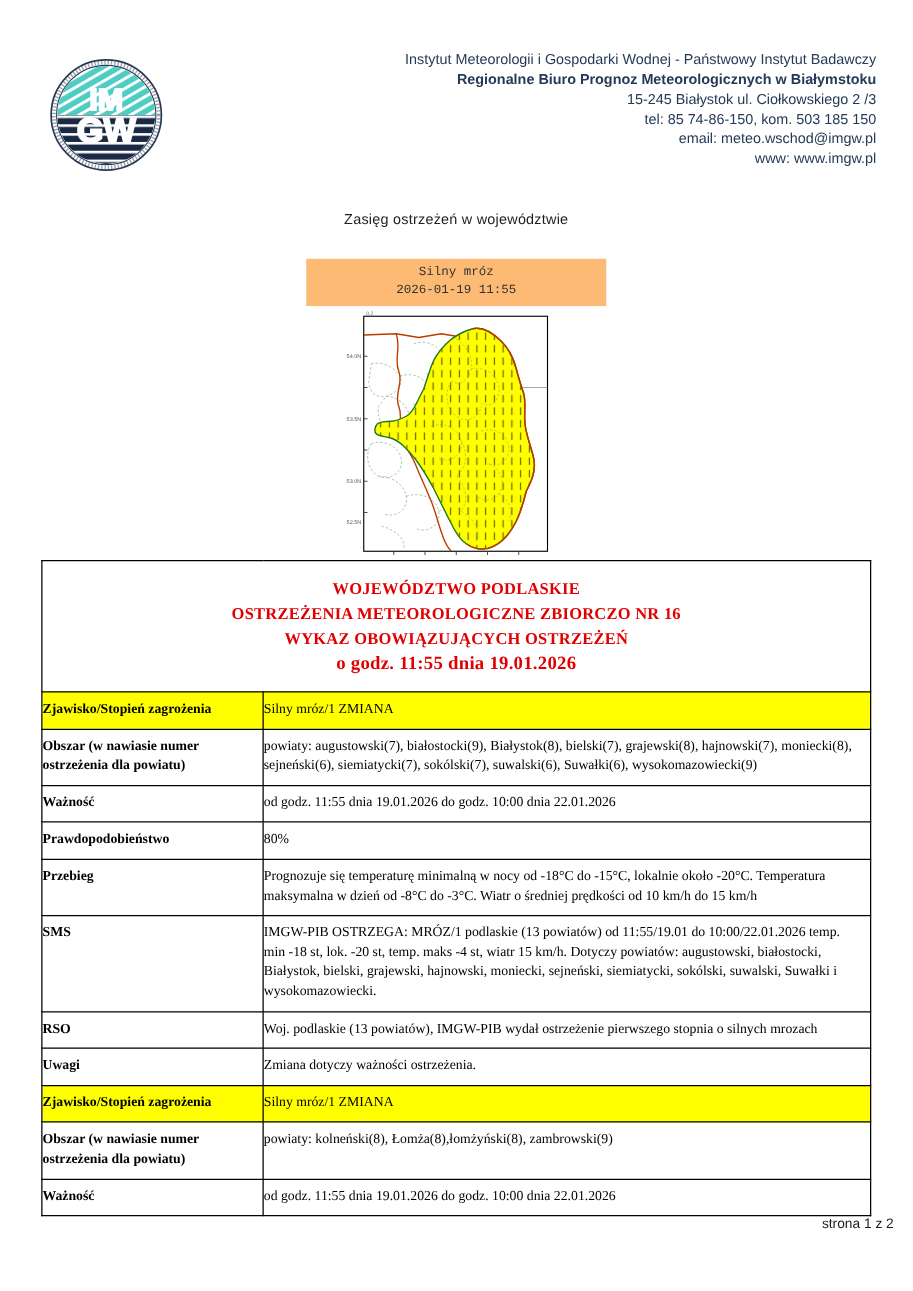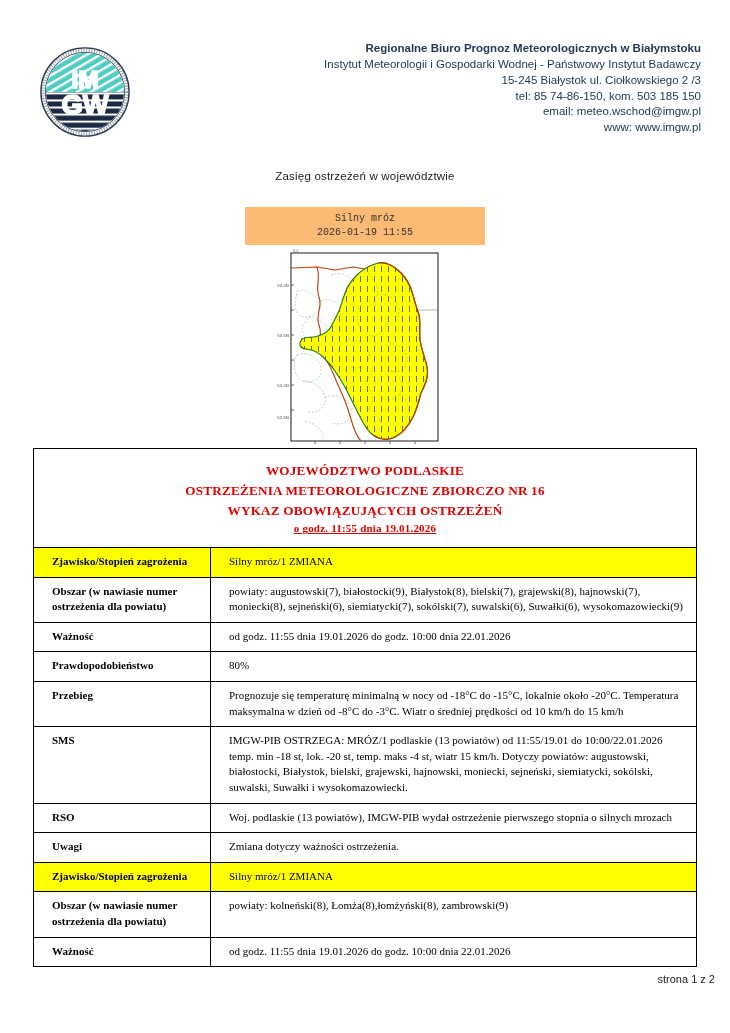--- a/index.html
+++ b/index.html
@@ -82,21 +82,21 @@
     position: absolute;
     left: 33px;
     top: 448px;
     width: 664px;
     border-collapse: collapse;
     table-layout: fixed;
     border: 1.6px solid #000;
   }
   .warn-table td {
     border: 1px solid #000;
-    padding: 6px 8px 7px 18px;
+    padding: 6px 8px 7px 0;
     vertical-align: top;
     font-family: "Liberation Serif", serif;
     font-size: 11px;
     line-height: 1.42;
     color: #000;
   }
   .col-label { width: 177px; }
 
   td.title-cell {
     text-align: center;
@@ -104,22 +104,21 @@
     border-bottom: 1.4px solid #000;
   }
   .title-line {
     color: #e00000;
     font-weight: bold;
     font-size: 13.2px;
     line-height: 1.5;
     letter-spacing: .2px;
   }
   .title-line.small {
-    font-size: 11px;
-    text-decoration: underline;
+    font-size: 15px;
   }
 
   tr.hl td { background: #ffff00; }
   td.label { font-weight: bold; font-size: 11px; }
   td.value { font-size: 11px; }
   tr.hl td.label { font-weight: bold; }
 
   
   .footer {
     position: absolute;
@@ -164,22 +163,22 @@
       <circle cx="50" cy="50" r="40" fill="url(#diagStripes)" clip-path="url(#clipTop)"></circle>
 
       <circle cx="50" cy="50" r="40" fill="url(#horizStripes)" clip-path="url(#clipBottom)"></circle>
 
       <text x="50" y="46" text-anchor="middle" font-family="Liberation Sans, sans-serif" font-size="25" font-weight="bold" fill="#ffffff" stroke="#ffffff" stroke-width="1.6">IM</text>
       <text x="50" y="72" text-anchor="middle" font-family="Liberation Sans, sans-serif" font-size="28" font-weight="bold" fill="#ffffff" stroke="#ffffff" stroke-width="1.6">GW</text>
     </svg>
   </div>
 
   <div class="header-text">
+    <div class="line">Instytut Meteorologii i Gospodarki Wodnej - Państwowy Instytut Badawczy</div>
     <div class="line bold">Regionalne Biuro Prognoz Meteorologicznych w Białymstoku</div>
-    <div class="line">Instytut Meteorologii i Gospodarki Wodnej - Państwowy Instytut Badawczy</div>
     <div class="line">15-245 Białystok ul. Ciołkowskiego 2 /3</div>
     <div class="line">tel: 85 74-86-150, kom. 503 185 150</div>
     <div class="line">email: meteo.wschod@imgw.pl</div>
     <div class="line">www: www.imgw.pl</div>
   </div>
 </div>
 
 <div class="map-section">
   <div class="map-caption">Zasięg ostrzeżeń w województwie</div>
 

